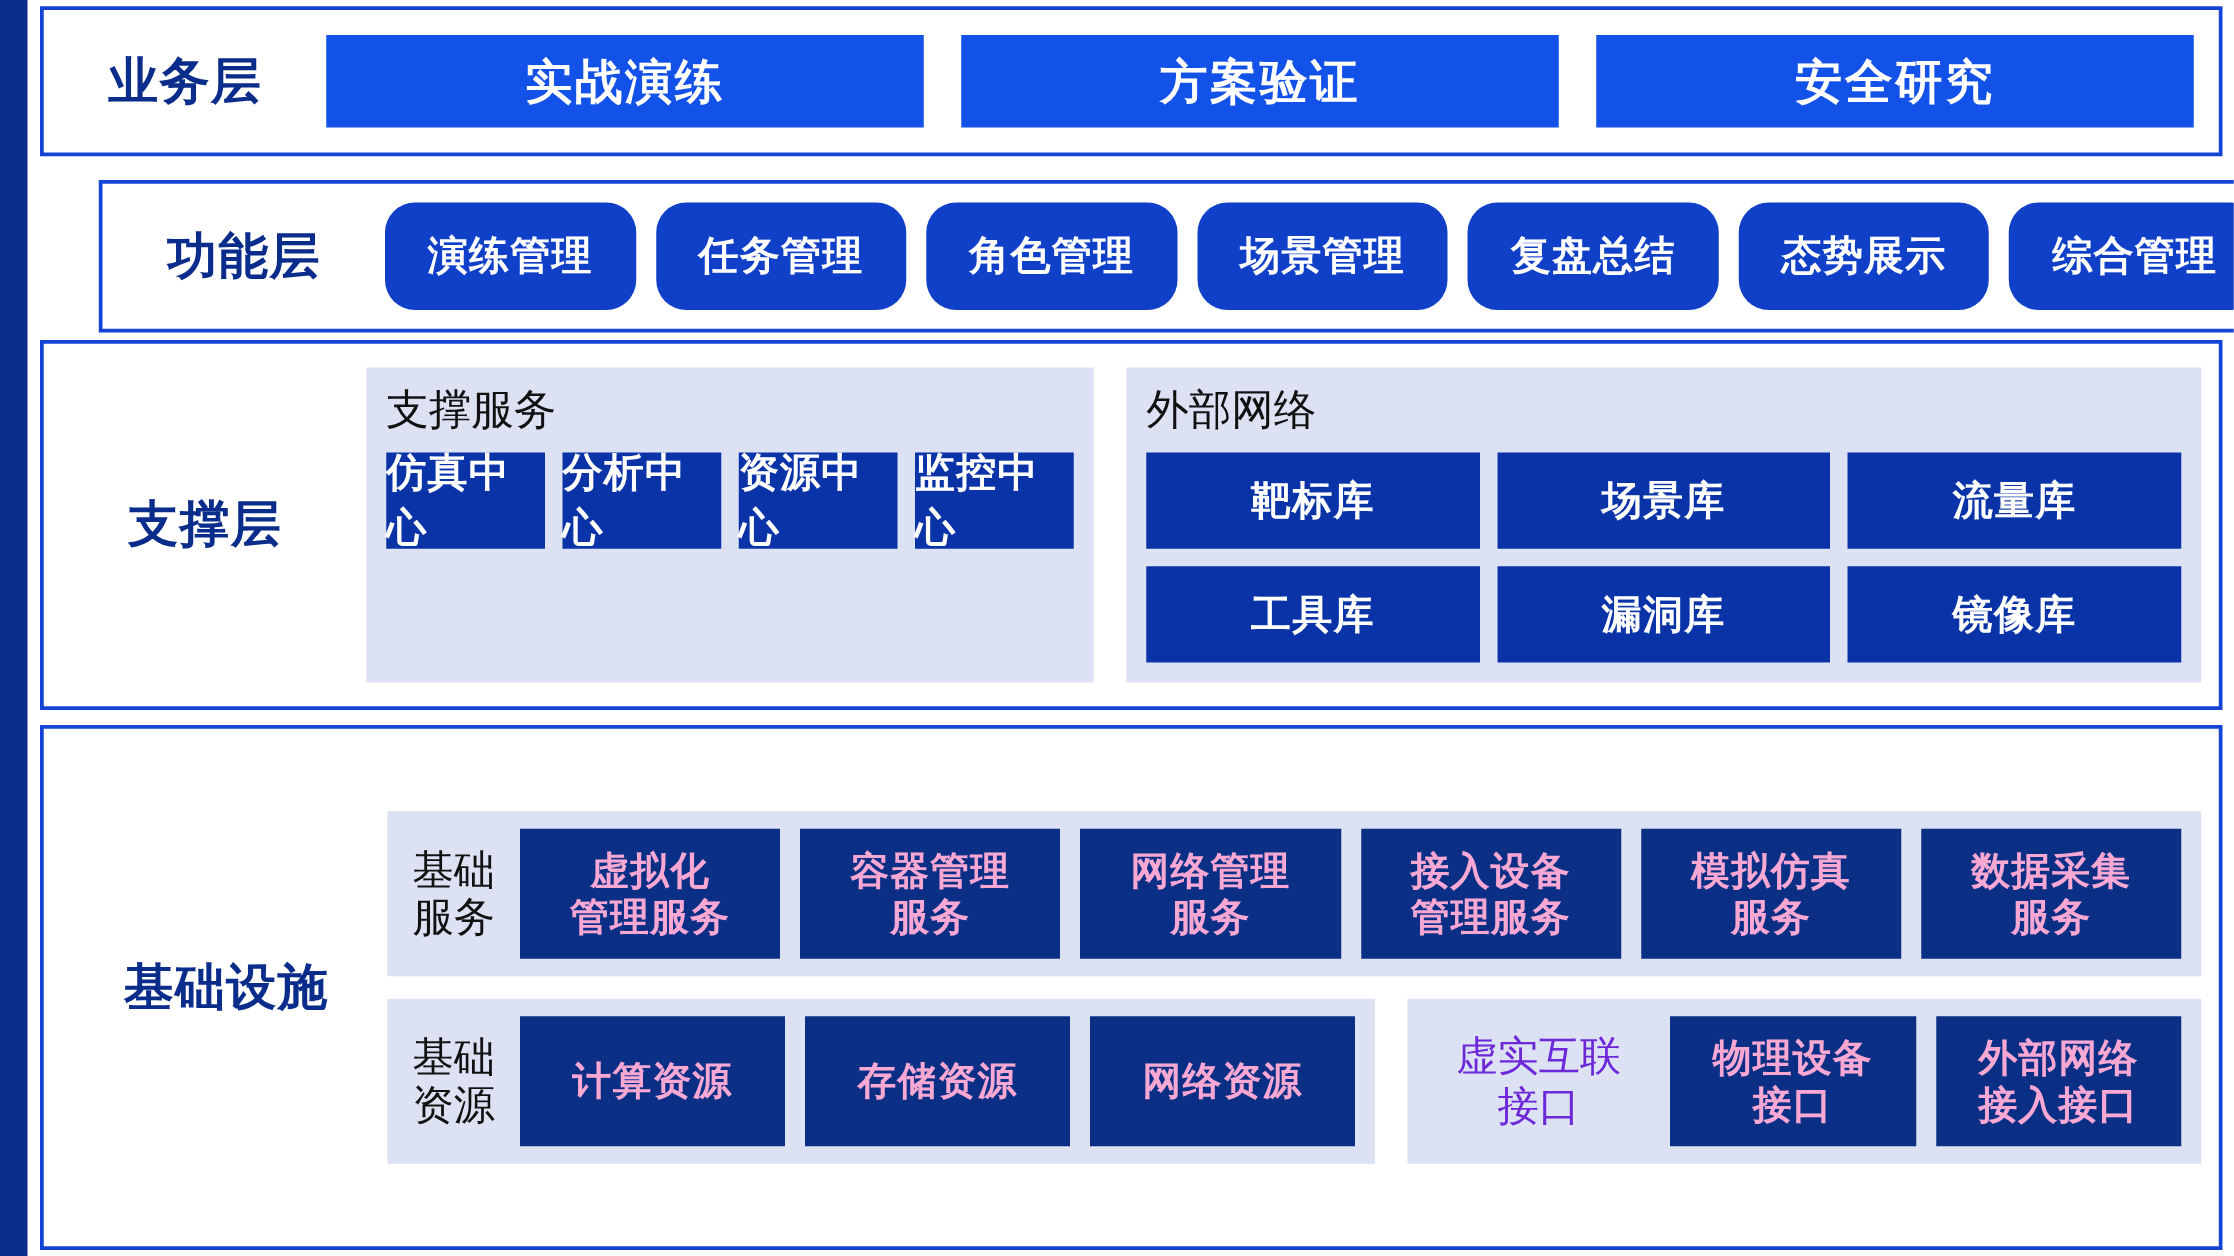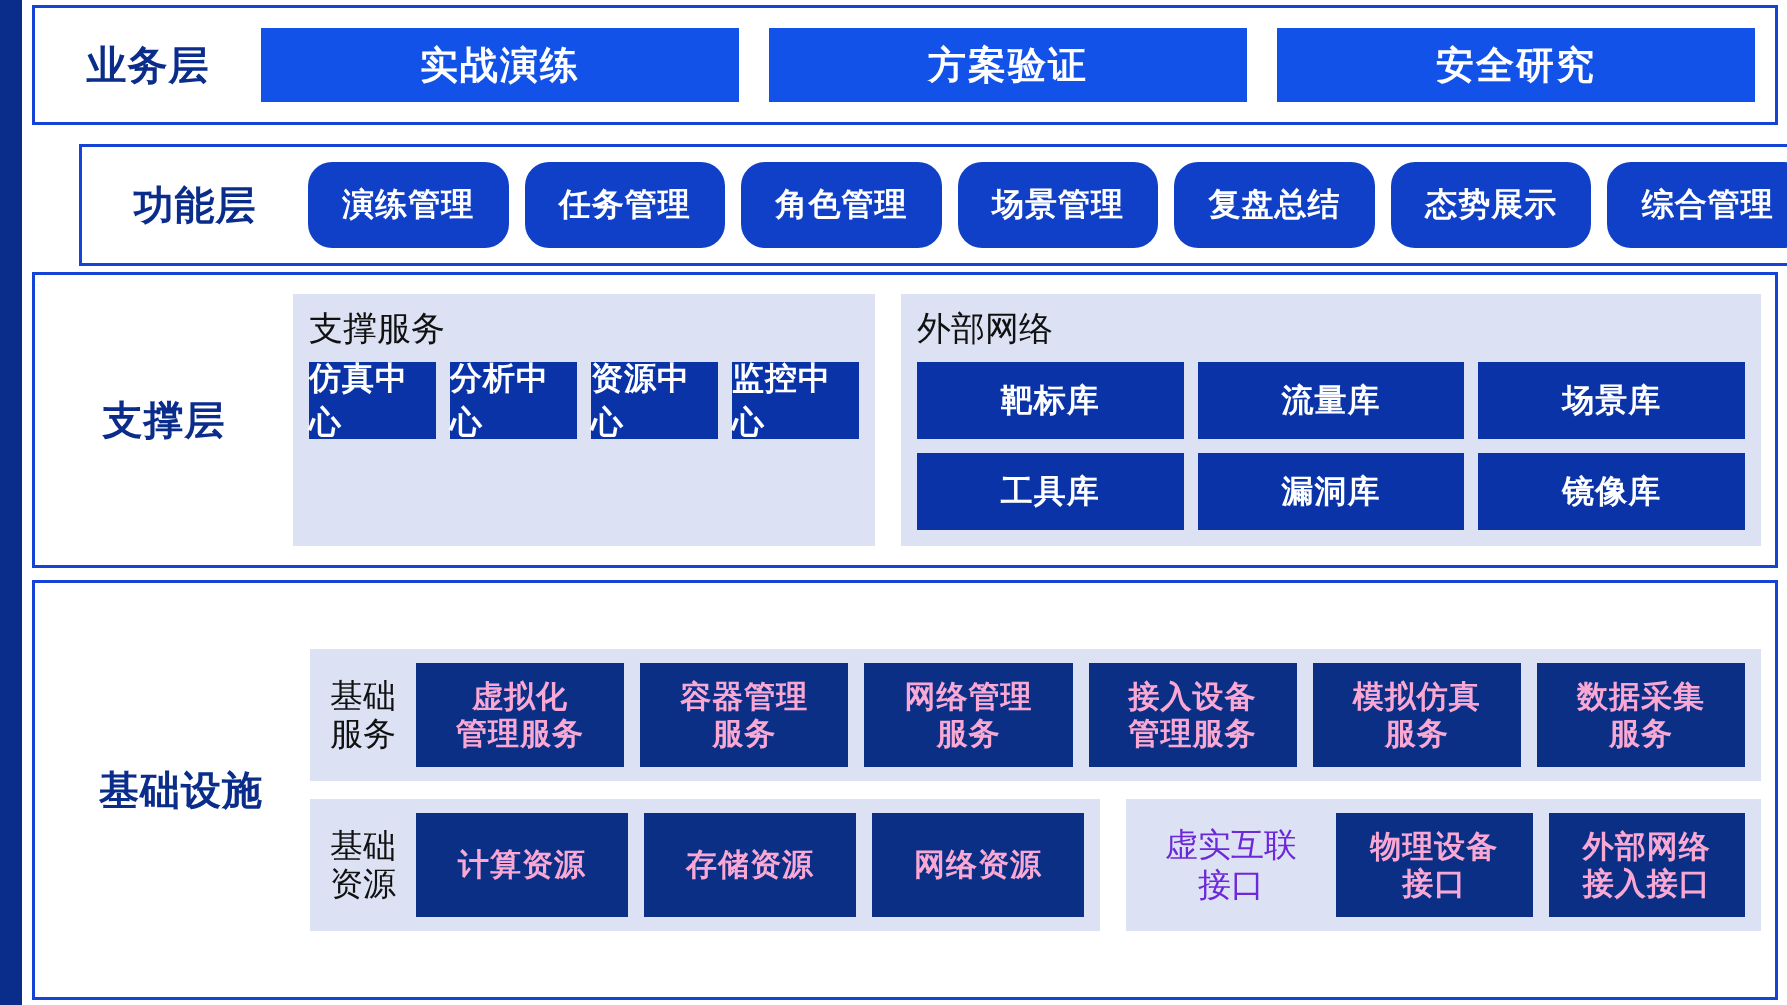--- a/index.html
+++ b/index.html
@@ -244,22 +244,22 @@
           <div class="sup-box">分析中心</div>
           <div class="sup-box">资源中心</div>
           <div class="sup-box">监控中心</div>
         </div>
       </div>
 
       <div class="sup-panel resources">
         <div class="sup-title">外部网络</div>
         <div class="sup-grid">
           <div class="sup-box">靶标库</div>
+          <div class="sup-box">场景库</div>
           <div class="sup-box">流量库</div>
-          <div class="sup-box">场景库</div>
           <div class="sup-box">工具库</div>
           <div class="sup-box">漏洞库</div>
           <div class="sup-box">镜像库</div>
         </div>
       </div>
 
     </div>
   </div>
 
   <div class="layer layer-infra">

